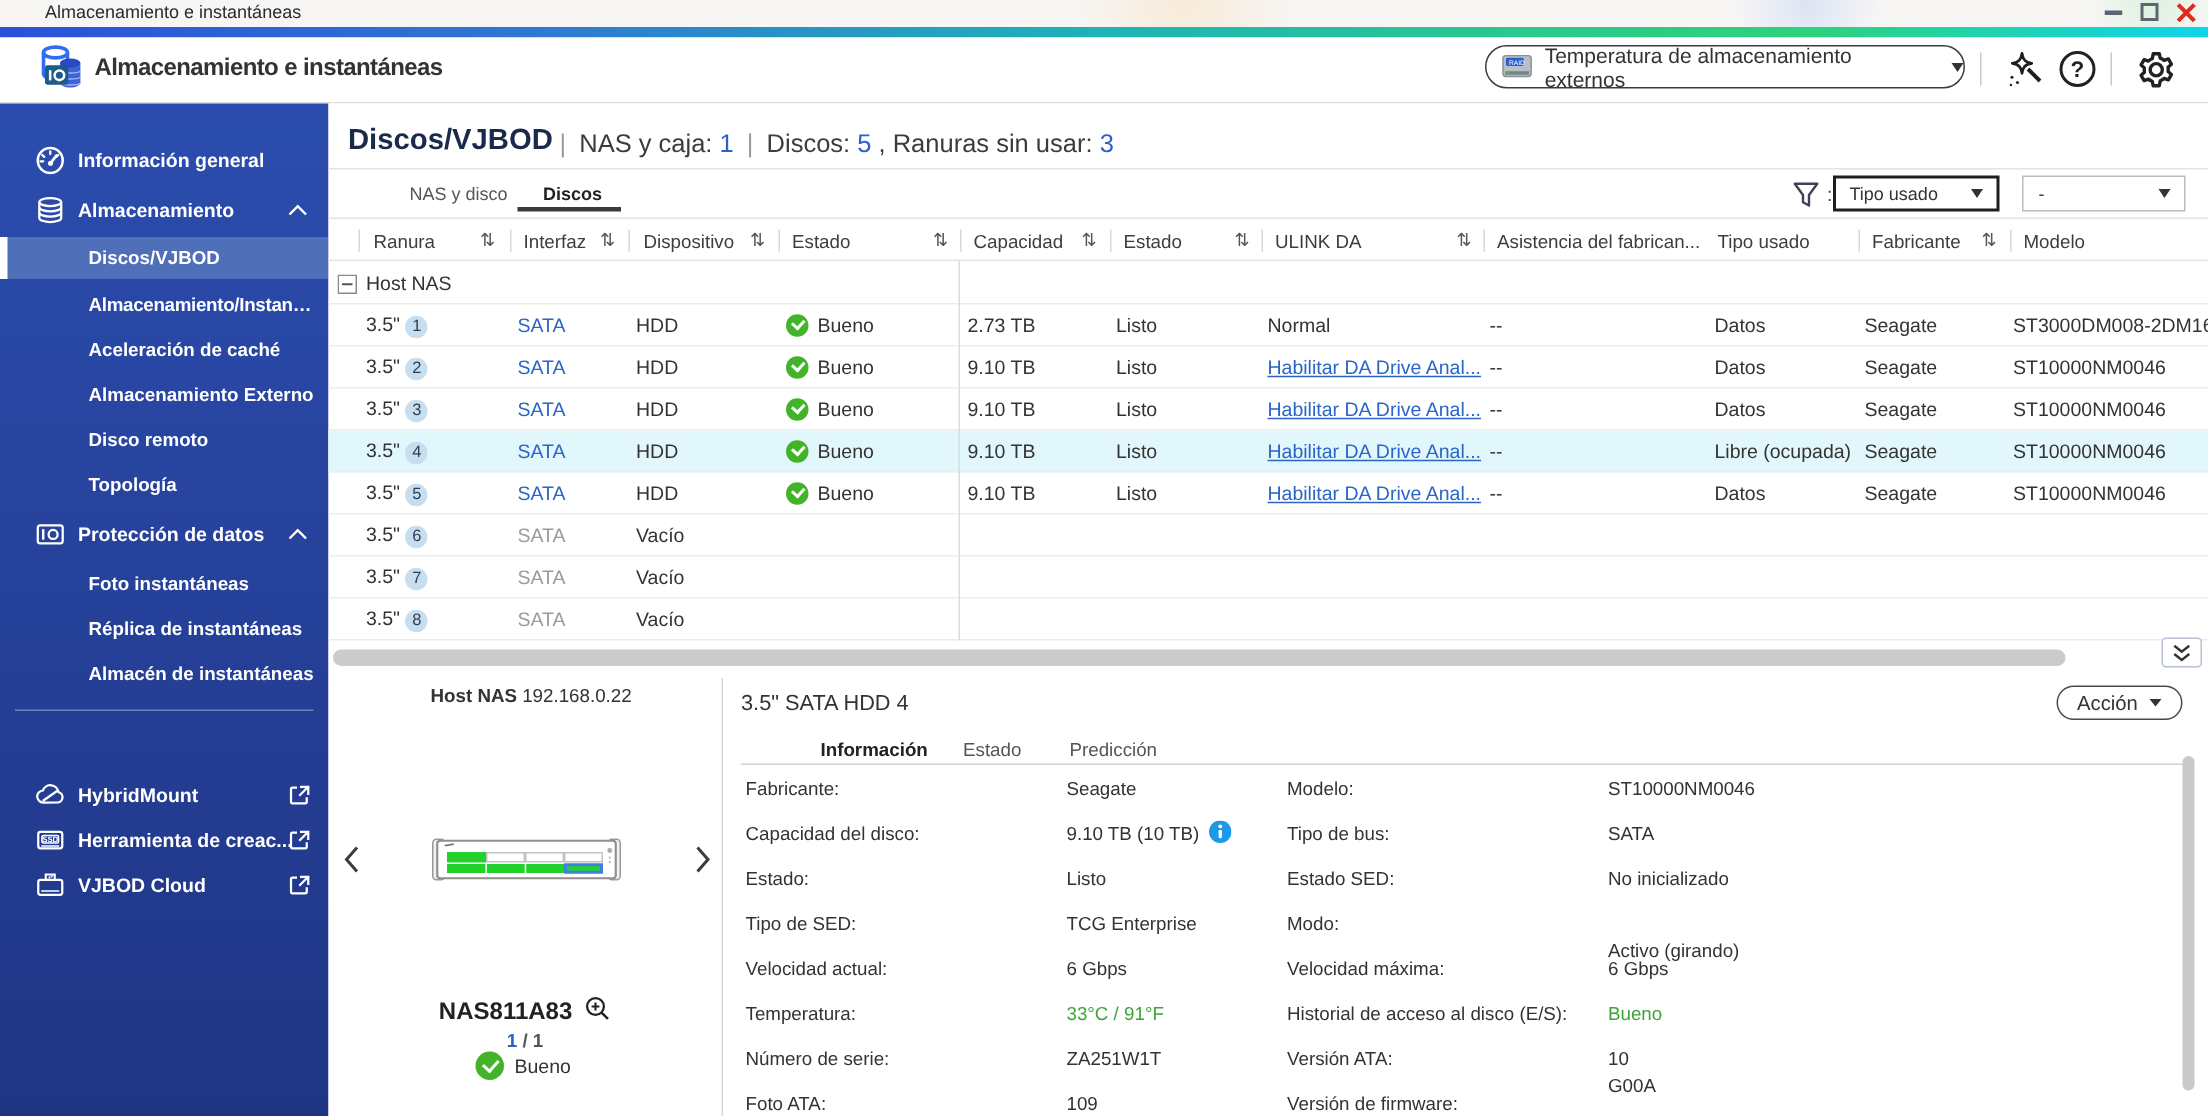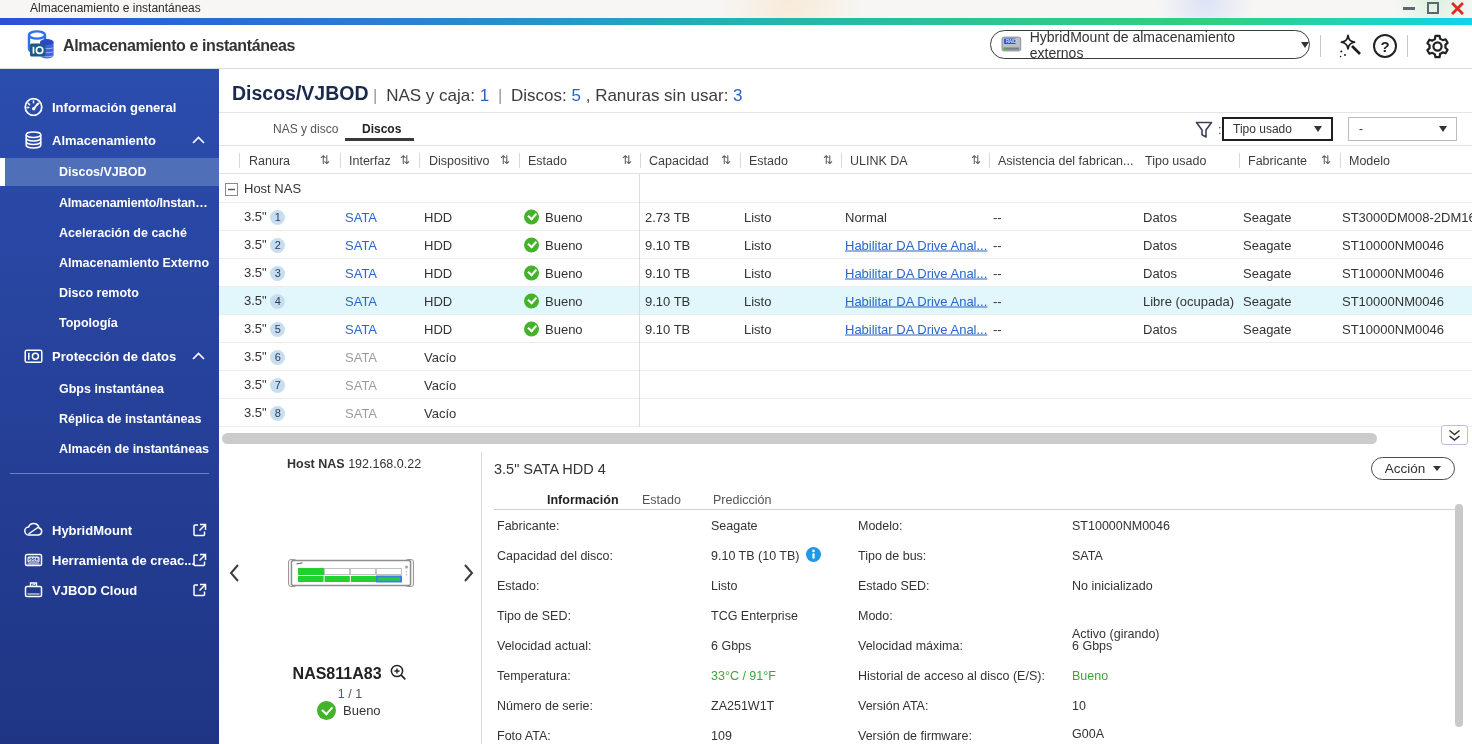--- a/index.html
+++ b/index.html
@@ -74,21 +74,21 @@
   
   #hscroll { left:3px; top:364px; width:1155px; height:11px; border-radius:6px; background:#cbcbcb; }
   #collapsebtn { left:1222px; top:356px; width:27px; height:20px; border:1px solid #b7c0d6; border-radius:3px; background:#fff; display:flex; align-items:center; justify-content:center; }
 
   
   #detail { left:0; top:378px; width:1253px; height:297px; }
   #vdivider { left:262px; top:5px; width:1px; height:292px; background:#d8d8d8; }
   #hostline { left:68px; top:10px; font-size:12.5px; color:#333; }
   #encl { left:69px; top:111px; }
   #nasname { left:0; width:262px; top:217px; text-align:center; font-size:16px; font-weight:bold; color:#222; }
-  #nascount { left:0; width:262px; top:240px; text-align:center; font-size:12.5px; color:#555; }
+  #nascount { left:0; width:262px; top:240px; text-align:center; font-size:12.5px; color:#555;font-weight:bold; }
   #nasstatus { left:98px; top:254px; font-size:13px; color:#333; display:flex; align-items:center; gap:7px; }
   #dtitle { left:275px; top:14px; font-size:14.5px; color:#333; }
   .dtab { position:absolute; top:46px; font-size:12.5px; color:#555; }
   #dtabline { left:275px; top:62px; width:968px; height:1px; background:#cfcfcf; }
   .fld { position:absolute; font-size:12.5px; color:#333; white-space:nowrap; }
   .grn { color:#3fa33c; }
   #vscroll { left:1236px; top:57px; width:8px; height:223px; border-radius:4px; background:#c9c9c9; }
   #accion { left:1152px; top:10px; width:84px; height:23px; border:1.5px solid #4a4a4a; border-radius:12px; background:#fff; display:flex; align-items:center; justify-content:center; gap:8px; font-size:13.5px; color:#333; }
   .check { display:inline-block; width:15px; height:15px; border-radius:50%; background:#43b32a; position:relative; }
   .check::after { content:""; position:absolute; left:4px; top:3.5px; width:6px; height:3.5px; border-left:2px solid #fff; border-bottom:2px solid #fff; transform:rotate(-48deg); }
@@ -129,21 +129,21 @@
   </svg>
   <div id="apptitle" class="abs">Almacenamiento e instantáneas</div>
   <div id="pillbtn" class="abs">
     <svg style="margin-left:10px" width="21" height="17" viewBox="0 0 21 17">
       <rect x="1" y="1" width="19" height="14" rx="2" fill="#b9bfc6" stroke="#8a9097" stroke-width="1"></rect>
       <rect x="3" y="2.5" width="12" height="5.5" rx="1" fill="#2a5fd0"></rect>
       <text x="5" y="7" font-size="4.5" fill="#fff" font-family="Liberation Sans">RAID</text>
       <rect x="2.5" y="11.5" width="16" height="2.4" fill="#79818a"></rect>
       <circle cx="4.5" cy="12.7" r="1.1" fill="#44c32a"></circle>
     </svg>
-    <div class="txt">HybridMount de almacenamiento externos</div>
+    <div class="txt">Temperatura de almacenamiento externos</div>
     <div class="caretdn" style="margin-left:12px"></div>
   </div>
   <div class="hsep abs" style="left:1320px;top:10px"></div>
   <svg class="abs" style="left:1337px;top:8px" width="26" height="26" viewBox="0 0 26 26">
     <path d="M15 13 L23 21" stroke="#1f1f1f" stroke-width="2.6"></path>
     <path d="M11 2.5 C11.6 6.6 12.9 8.4 17.5 9.2 C12.9 10 11.6 11.8 11 15.9 C10.4 11.8 9.1 10 4.5 9.2 C9.1 8.4 10.4 6.6 11 2.5 z" fill="none" stroke="#1f1f1f" stroke-width="1.8" stroke-linejoin="round"></path>
     <circle cx="4.3" cy="18.5" r="1" fill="#1f1f1f"></circle>
       <circle cx="8" cy="22" r="1" fill="#1f1f1f"></circle>
       <circle cx="3.6" cy="23.6" r="0.8" fill="#1f1f1f"></circle>
   </svg>
@@ -202,21 +202,21 @@
         <rect x="1.2" y="3.8" width="16.6" height="12" rx="1.6" fill="none" stroke="#fff" stroke-width="1.5"></rect>
         <rect x="4" y="6.3" width="1.6" height="7" fill="#fff"></rect>
         <circle cx="11.4" cy="9.8" r="3" fill="none" stroke="#fff" stroke-width="1.5"></circle>
       </svg>
     <div class="lbl">Protección de datos</div>
     <svg class="chev" width="13" height="8" viewBox="0 0 13 8">
         <path d="M1 7 L6.5 1.5 L12 7" fill="none" stroke="#fff" stroke-width="1.6"></path>
       </svg>
   </div>
   <div class="snav" style="top:305px">
-      <div class="lbl sub">Gbps instantánea</div>
+      <div class="lbl sub">Foto instantáneas</div>
     </div>
   <div class="snav" style="top:365px">
       <div class="lbl sub">Almacén de instantáneas</div>
     </div>
   <div class="snav" style="top:335px">
       <div class="lbl sub">Réplica de instantáneas</div>
     </div>
   <div id="sideseparator" class="abs"></div>
   <div class="snav" style="top:446px">
     <svg class="icon" viewBox="0 0 19 19">
@@ -473,16 +473,16 @@
       <div class="fld grn" style="left:492px;top:222px">33°C / 91°F</div>
     <div class="fld" style="left:639px;top:222px">Historial de acceso al disco (E/S):</div>
       <div class="fld grn" style="left:853px;top:222px">Bueno</div>
     <div class="fld" style="left:278px;top:252px">Número de serie:</div>
       <div class="fld" style="left:492px;top:252px">ZA251W1T</div>
     <div class="fld" style="left:639px;top:252px">Versión ATA:</div>
       <div class="fld" style="left:853px;top:252px">10</div>
     <div class="fld" style="left:278px;top:282px">Foto ATA:</div>
       <div class="fld" style="left:492px;top:282px">109</div>
     <div class="fld" style="left:639px;top:282px">Versión de firmware:</div>
-      <div class="fld" style="left:853px;top:280px">G00A</div>
+      <div class="fld" style="left:853px;top:270px">G00A</div>
     <div id="vscroll" class="abs"></div>
   </div>
 </div>
 
 </body></html>

